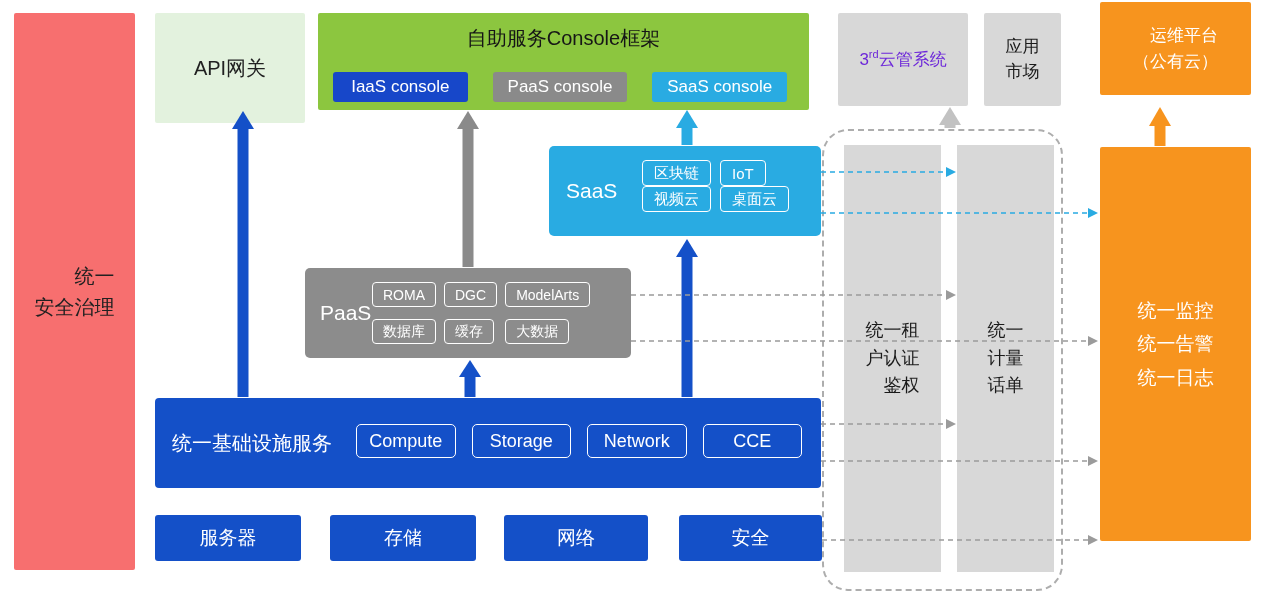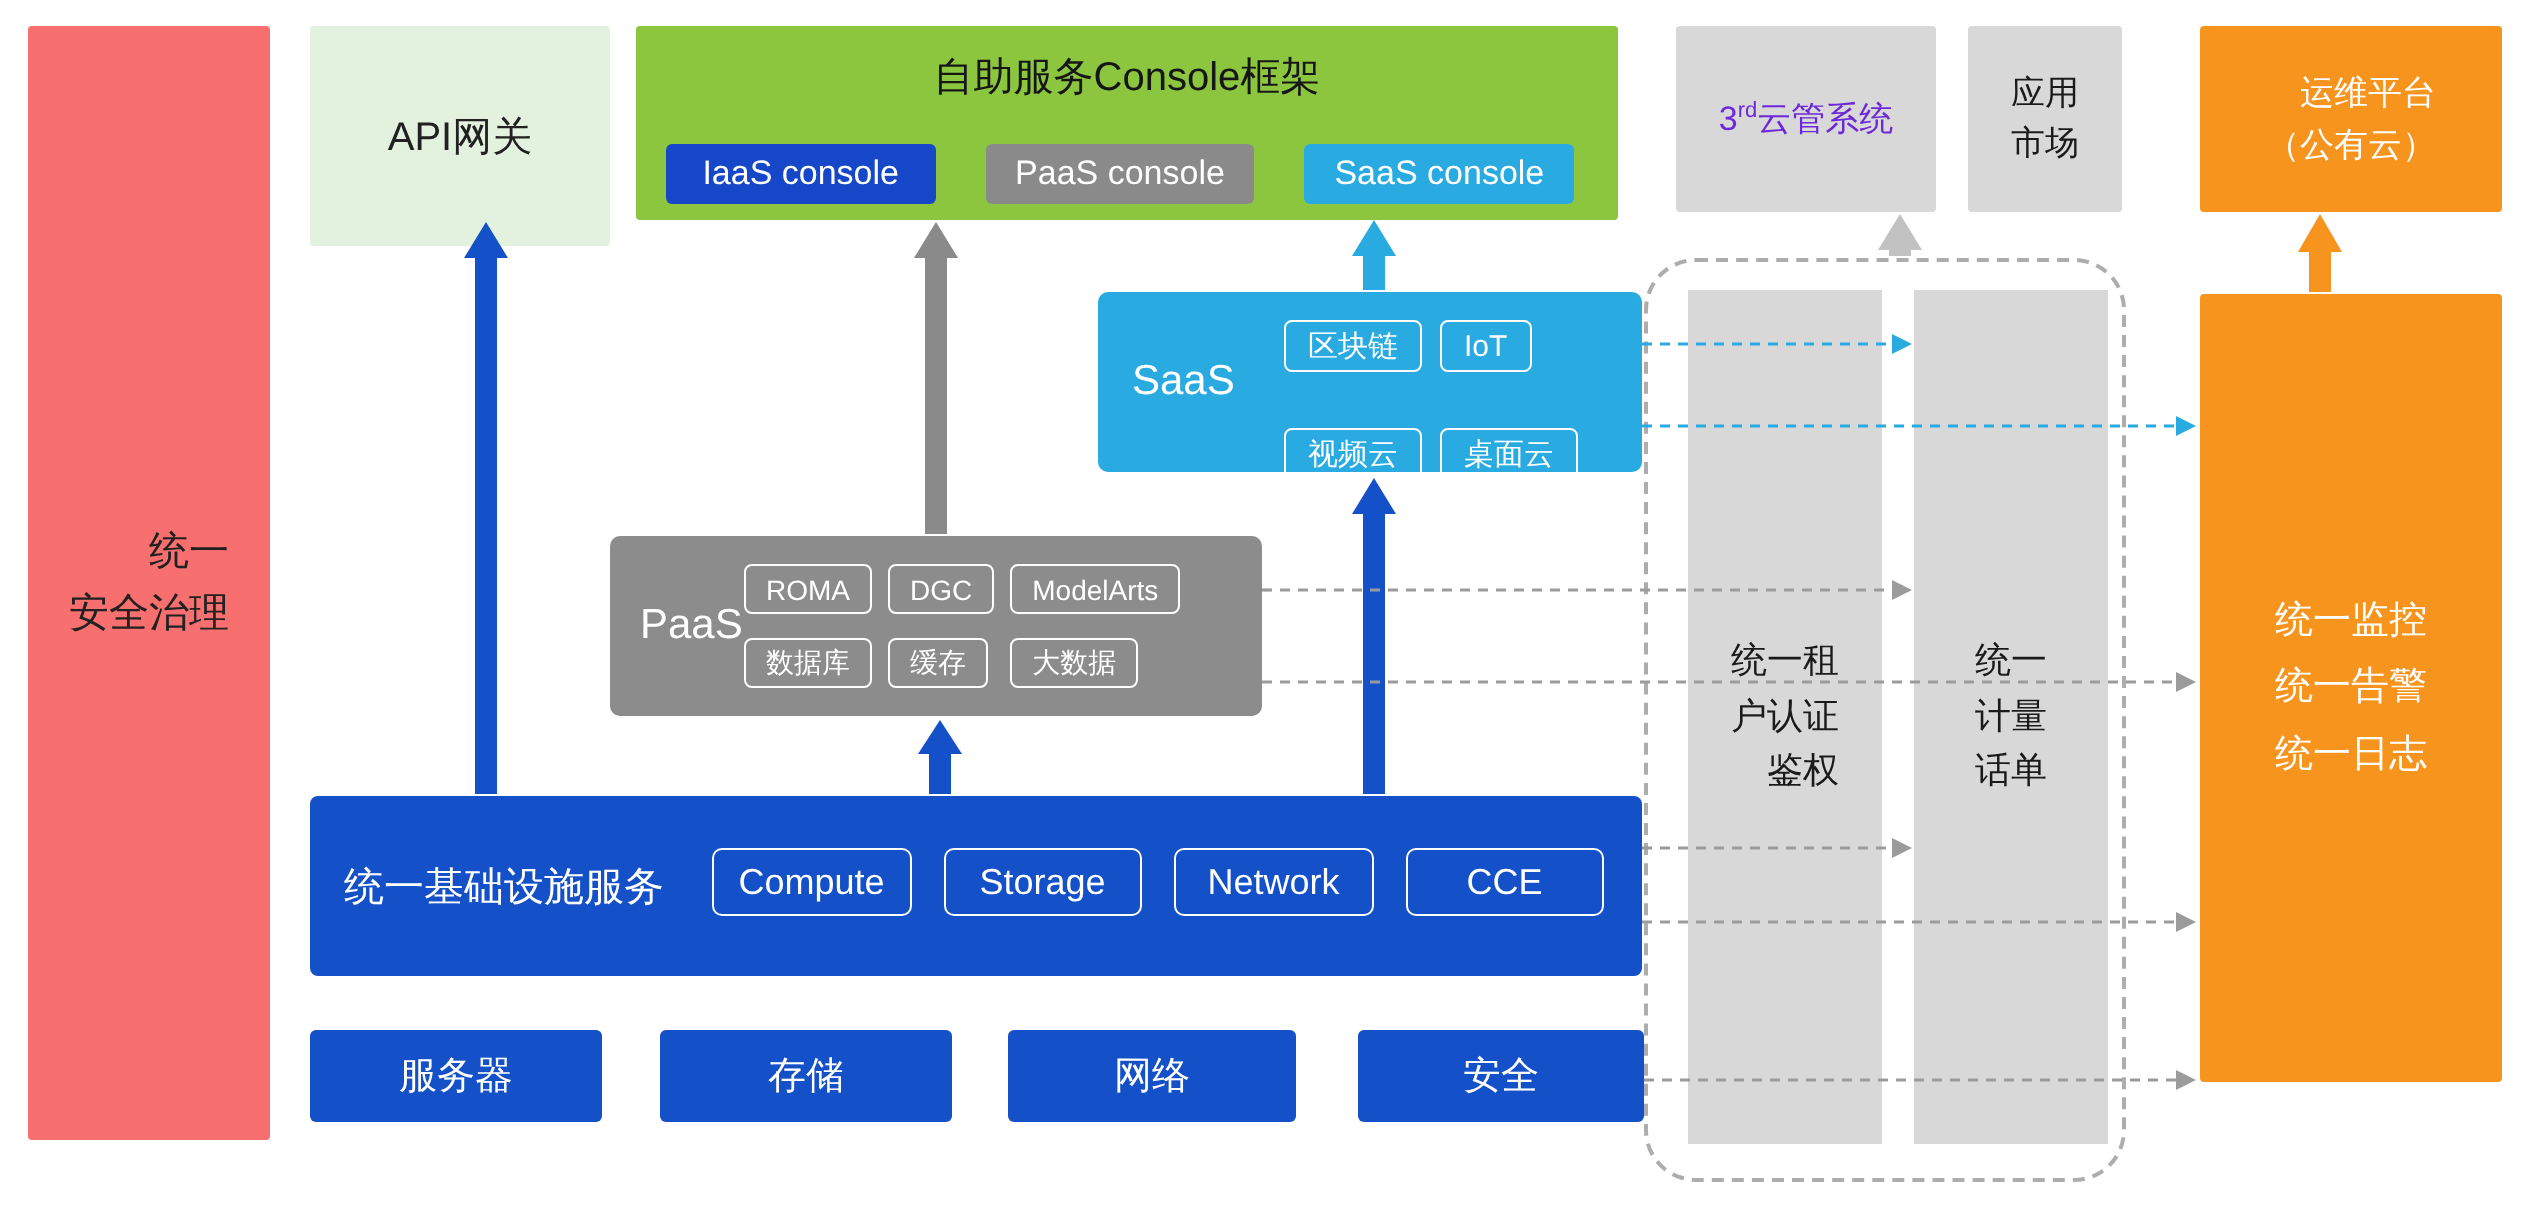--- a/index.html
+++ b/index.html
@@ -17,25 +17,25 @@
   .console-title { position:absolute; top:12px; left:0; right:0; text-align:center; color:#161616; font-size:20px; }
   .console-row { position:absolute; left:15px; right:22px; bottom:8px; display:flex; gap:25px; }
   .console-chip { flex:1; height:30px; border-radius:3px; color:#fff; font-size:17px; display:flex; align-items:center; justify-content:center; }
   .chip-iaas { background:#1747C9; }
   .chip-paas { background:#8A8A8A; }
   .chip-saas { background:#29ABE2; }
 
   .third-cloud { left:838px; top:13px; width:130px; height:93px; background:#D8D8D8; color:#6d28d9; font-size:17px; border-radius:2px; }
   .third-cloud sup { font-size:11px; }
   .app-market { left:984px; top:13px; width:77px; height:93px; background:#D8D8D8; color:#1a1a1a; font-size:17px; line-height:1.45; border-radius:2px; }
-  .om-platform { left:1100px; top:13px; width:151px; height:93px; background:#F7941E; color:#fff; font-size:17px; line-height:1.5; border-radius:2px; }
+  .om-platform { left:1100px; top:2px; width:151px; height:93px; background:#F7941E; color:#fff; font-size:17px; line-height:1.5; border-radius:2px; }
 
   .saas-box { left:549px; top:146px; width:272px; height:90px; background:#29ABE2; border-radius:5px; }
   .saas-label { position:absolute; left:17px; top:0; bottom:0; display:flex; align-items:center; color:#fff; font-size:21px; }
-  .saas-grid { position:absolute; left:93px; top:14px; display:grid; grid-template-columns:auto auto; gap:28px 9px; justify-items:start; }
+  .saas-grid { position:absolute; left:93px; top:14px; display:grid; grid-template-columns:auto auto; gap:0 9px; justify-items:start; }
 
   .paas-box { left:305px; top:268px; width:326px; height:90px; background:#8C8C8C; border-radius:5px; }
   .paas-label { position:absolute; left:15px; top:0; bottom:0; display:flex; align-items:center; color:#fff; font-size:21px; }
   .paas-grid { position:absolute; left:67px; top:14px; display:grid; grid-template-columns:auto auto auto; gap:12px 8px; justify-items:start; }
 
   .outline-chip { border:1.5px solid #fff; border-radius:4px; color:#fff; font-size:15px; height:26px; padding:0 11px; display:flex; align-items:center; justify-content:center; white-space:nowrap; }
   .paas-grid .outline-chip { font-size:14px; height:25px; padding:0 10px; }
 
   .infra-box { left:155px; top:398px; width:666px; height:90px; background:#1450C8; border-radius:4px; }
   .infra-label { position:absolute; left:17px; top:0; bottom:0; display:flex; align-items:center; color:#fff; font-size:20px; }

